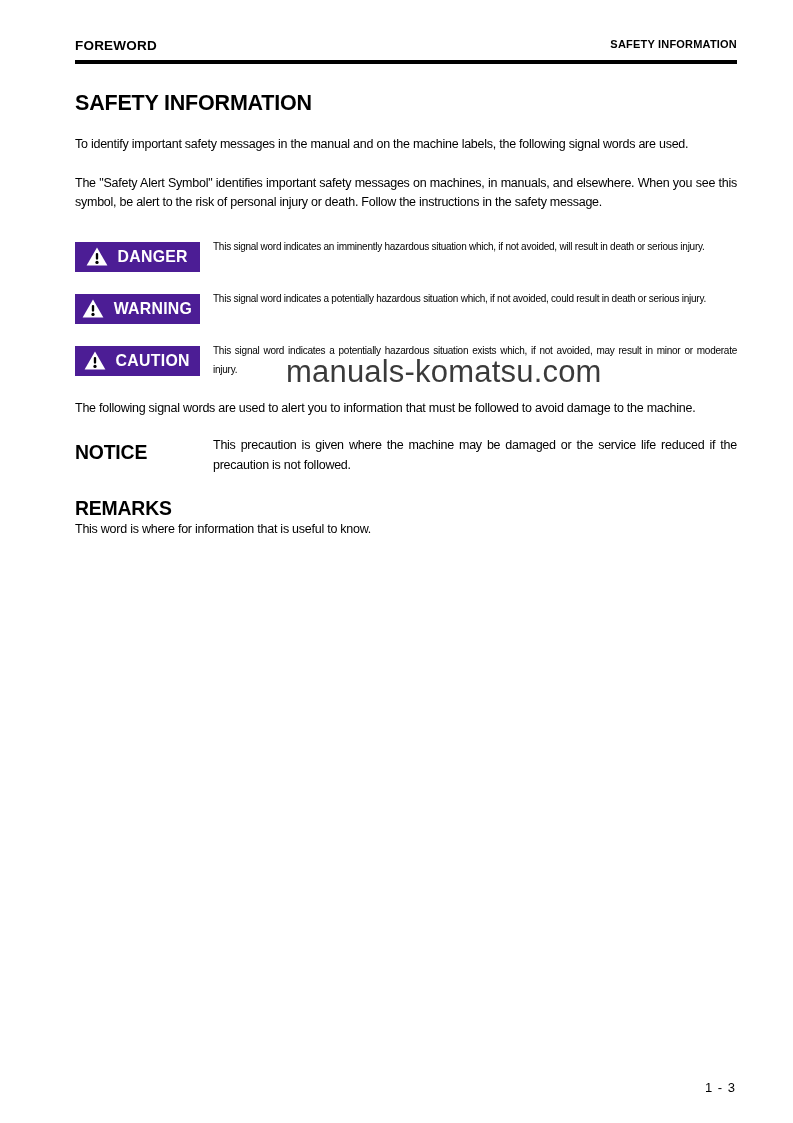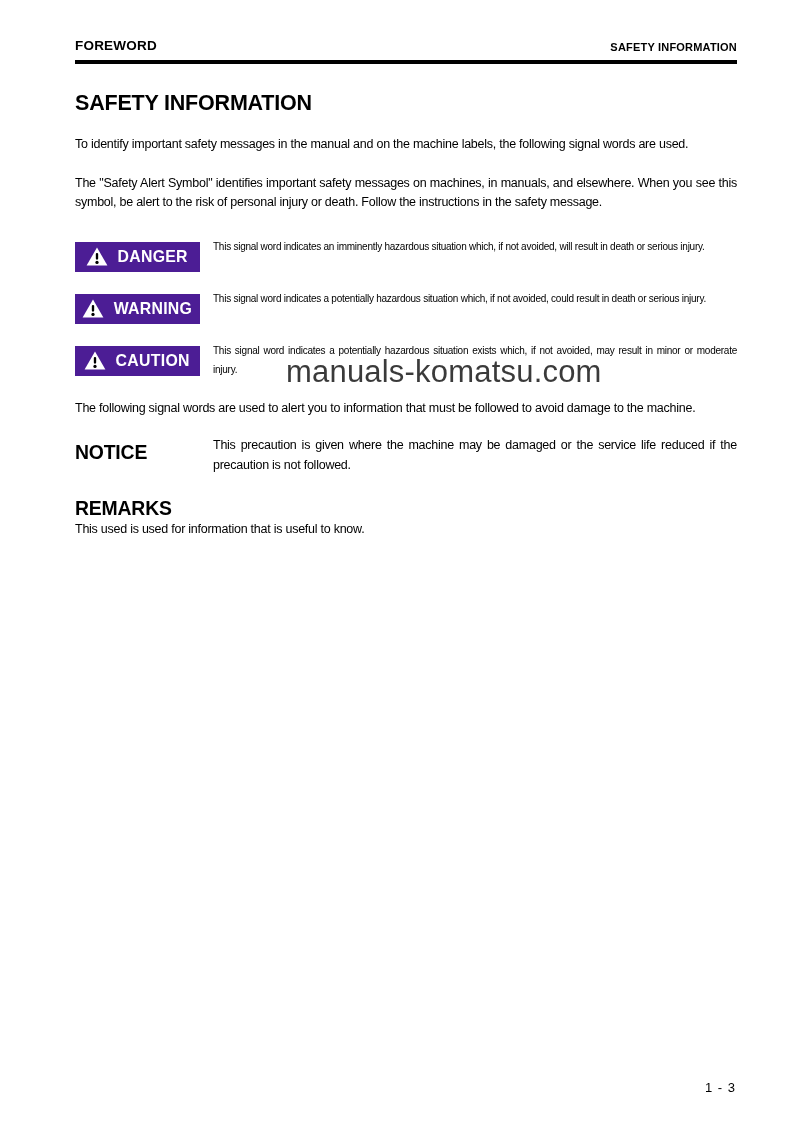--- a/index.html
+++ b/index.html
@@ -12,21 +12,20 @@
     font-family: "Liberation Sans", sans-serif;
     color: #000000;
     overflow: hidden;
   }
   .content { padding: 38px 56px 0 75px; }
 
   
   .running-header {
     display: flex;
     justify-content: space-between;
-    align-items: flex-end;
     gap: 10px;
   }
   .rh-left  { font-size: 13.5px; font-weight: bold; letter-spacing: 0.2px; }
   .rh-right { font-size: 11px;   font-weight: bold; letter-spacing: 0.2px; }
   .header-rule { height: 4px; background: #000; margin-top: 7px; }
 
   
   .page-title {
     margin-top: 27px;
     font-size: 21.5px;
@@ -188,20 +187,20 @@
       <div class="info-label-col">
         <div class="info-label">NOTICE</div>
       </div>
       <div class="info-desc">This precaution is given where the machine may be damaged or the service life reduced if the precaution is not followed.</div>
     </div>
 
     <div class="info-row remarks">
       <div class="info-label-col">
         <div class="info-label">REMARKS</div>
       </div>
-      <div class="info-desc">This used is used for information that is useful to know.</div>
+      <div class="info-desc">This word is where for information that is useful to know.</div>
     </div>
 
   </div>
 
   <div class="watermark">manuals-komatsu.com</div>
   <div class="page-number">1 - 3</div>
 </div>
 
 </body></html>

